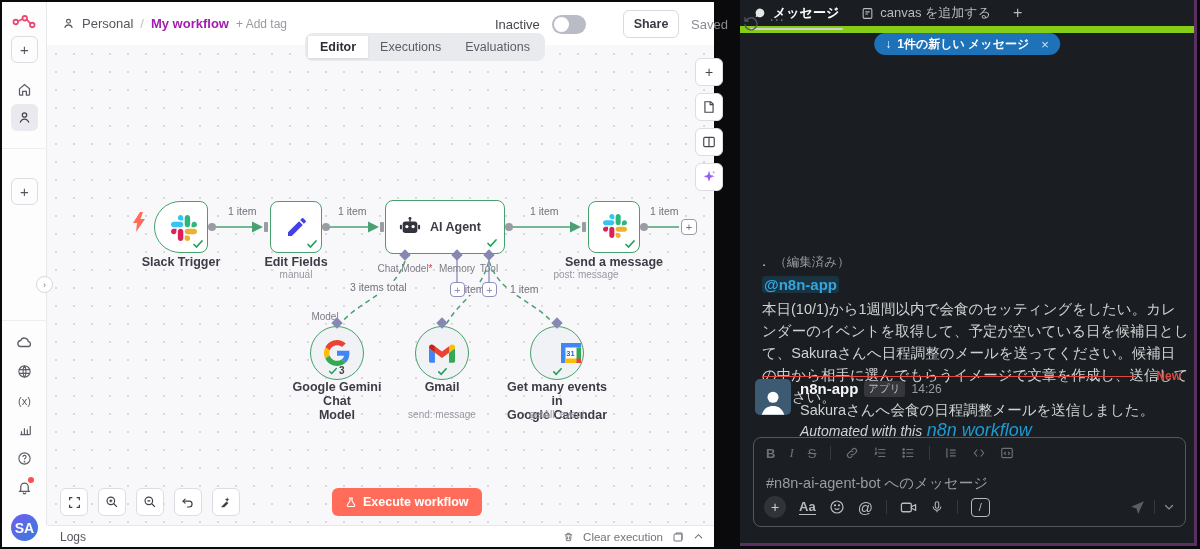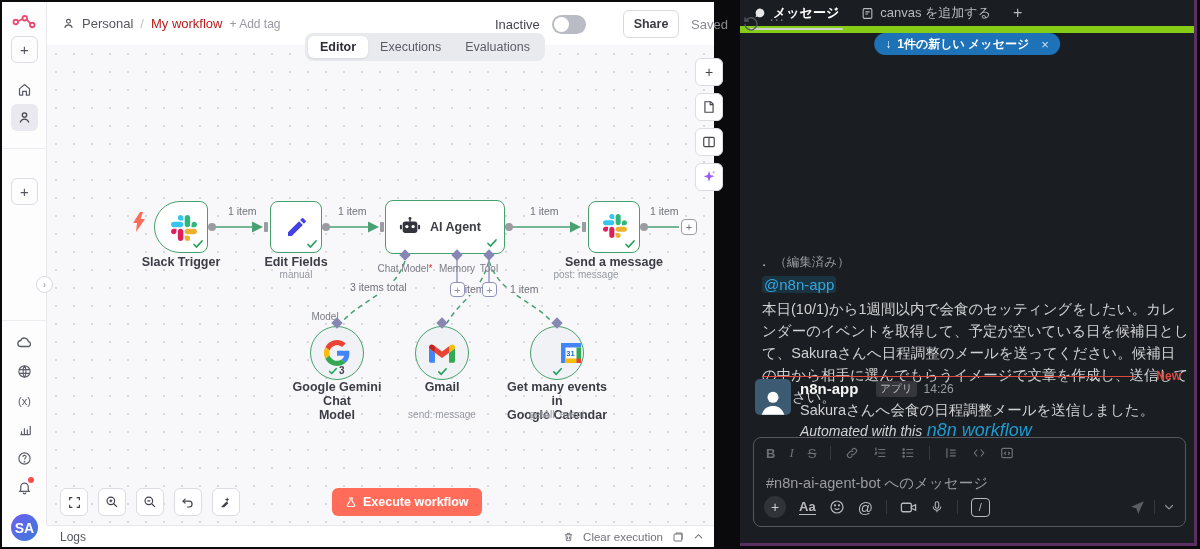--- a/index.html
+++ b/index.html
@@ -4,21 +4,21 @@
 <style>
   * { margin:0; padding:0; box-sizing:border-box; }
   html,body { width:1200px; height:549px; font-family:"Liberation Sans","DejaVu Sans",sans-serif; }
   .stage { position:relative; width:1200px; height:549px; background:#0a0a0c; overflow:hidden; }
   .abs { position:absolute; }
 
   
   .n8n { left:2px; top:2px; width:712px; height:545px; background:#fff; }
   .n8n-header { left:45px; top:0; right:0; height:43px; background:#fff; z-index:5; }
   .crumb { left:15px; top:14px; display:flex; align-items:center; gap:7px; font-size:13px; color:#55555e; }
-  .crumb .wf { color:#b91c1c; font-weight:400; }
+  .crumb .wf { color:#a21caf; font-weight:700; }
   .crumb .sep { color:#c2c2ca; }
   .crumb .addtag { color:#9a9aa2; font-size:12px; }
   .inactive-lab { left:448px; top:15px; font-size:13px; color:#45454e; }
   .toggle { left:505px; top:13px; width:34px; height:19px; background:#b9bcc4; border-radius:10px; }
   .toggle .knob { position:absolute; left:2px; top:2px; width:15px; height:15px; border-radius:50%; background:#fff; }
   .share-btn { left:576px; top:8px; width:56px; height:28px; border:1px solid #d9d9e0; border-radius:6px; background:#fff;
     font-size:12.5px; color:#3a3a44; font-weight:600; display:flex; align-items:center; justify-content:center; }
   .saved { left:644px; top:15px; font-size:13px; color:#8a8a92; }
   .hist { left:696px; top:13px; }
   .dots { left:722px; top:9px; font-size:15px; color:#6a6a74; letter-spacing:1px; }
@@ -32,21 +32,21 @@
   .side-txt { font-size:11px; color:#5a5c66; }
   .bell-dot { position:absolute; right:4px; top:3px; width:6px; height:6px; border-radius:50%; background:#ff4d4d; }
   .avatar-sa { position:absolute; left:9px; top:512px; width:27px; height:27px; border-radius:50%;
     background:linear-gradient(135deg,#6d5ef0,#3d7bd8); color:#fff; font-size:14px; font-weight:700;
     display:flex; align-items:center; justify-content:center; z-index:7; }
 
   
   .canvas { left:45px; top:43px; right:0; bottom:22px; background-color:#f8f8fa;
     background-image:radial-gradient(#d8d9de 1px, transparent 1.2px); background-size:18px 18px; overflow:hidden; }
   .tabs-pill { left:303px; top:31px; background:#e9eaee; border-radius:8px; padding:3px; display:flex; z-index:8; font-size:12.5px; }
-  .tab { padding:4px 12px; border-radius:6px; color:#5c5c66; }
+  .tab { padding:4px 12px; border-radius:0; color:#5c5c66; }
   .tab.active { background:#fff; color:#2d2d38; font-weight:600; box-shadow:0 1px 2px rgba(0,0,0,.08); }
 
   .expander { left:34px; top:274px; width:17px; height:17px; border-radius:50%; background:#fff; border:1px solid #d6d6dd;
     display:flex; align-items:center; justify-content:center; font-size:9px; color:#7a7a84; z-index:9; }
 
   .float-btn { left:693px; width:28px; height:28px; background:#fff; border:1px solid #dcdce2; border-radius:6px;
     display:flex; align-items:center; justify-content:center; color:#45454e; z-index:8; font-size:14px; }
 
   .edges-svg { left:0; top:0; z-index:1; }
   .node { background:#fff; border:1.6px solid #46a06b; z-index:3; }
@@ -84,21 +84,21 @@
     display:flex; align-items:center; padding:0 11px; gap:6px; font-size:12px; font-weight:700; color:#fff; white-space:nowrap; z-index:5; }
   .banner .close { color:#cfe3f3; font-weight:400; font-size:13px; margin-left:6px; }
   .m-dim { color:#9a9ca1; }
   .mention { display:inline-block; background:rgba(29,155,209,.18); color:#34a6df; border-radius:3px; padding:0 2px; font-size:15px; }
   .msg-body { font-size:14.5px; line-height:22px; color:#d1d2d3; }
   .new-divider { left:22px; right:58px; top:376px; border-top:1px solid #e2473c; }
   .new-lab { right:13px; top:369px; color:#e2473c; font-size:12px; font-weight:700; }
   .s-avatar { left:15px; top:379px; width:36px; height:36px; border-radius:5px; background:#3d5a73; overflow:hidden;
     display:flex; align-items:flex-end; justify-content:center; }
   .author { font-size:15px; font-weight:700; color:#f5f5f5; }
-  .badge { background:#35373c; color:#b9babe; font-size:10.5px; border-radius:3px; padding:1px 4px; margin-left:18px; }
+  .badge { background:#35373c; color:#b9babe; font-size:10.5px; border-radius:3px; padding:1px 4px; margin-left:6px; }
   .time { color:#9a9ca1; font-size:12px; margin-left:7px; }
   .foot-it { font-style:italic; font-size:14px; color:#d1d2d3; }
   .foot-link { font-style:italic; font-size:18px; color:#1d9bd1; }
 
   .composer { left:13px; top:437px; width:433px; height:90px; border:1px solid #56585c; border-radius:8px; background:#1b1e22; z-index:4; }
   .fmt-row { position:absolute; left:12px; top:7px; display:flex; align-items:center; gap:14px; color:#6e7075; font-size:13px; }
   .fmt-sep { width:1px; height:14px; background:#37393e; }
   .ph { position:absolute; left:12px; top:36px; font-size:14.5px; color:#9b9ca0; }
   .bot-row { position:absolute; left:10px; bottom:8px; right:10px; display:flex; align-items:center; gap:13px; color:#b9bbbe; }
   .plus-circle { width:22px; height:22px; border-radius:50%; background:#303338; display:flex; align-items:center; justify-content:center; font-size:14px; color:#d1d2d3; }
@@ -472,21 +472,21 @@
     <div class="abs banner">
       <span>↓</span>
       <span>1件の新しい メッセージ</span>
       <span class="close">×</span>
     </div>
 
     <div class="abs" style="left:22px; top:252px; font-size:15px;">
       <span>.</span>
       <span class="m-dim" style="font-size:12.5px; margin-left:4px;">（編集済み）</span>
     </div>
-    <div class="abs" style="left:22px; top:276px;"><span class="mention">@n8n-app</span></div>
+    <div class="abs" style="left:22px; top:276px;font-weight:bold;"><span class="mention">@n8n-app</span></div>
     <div class="abs msg-body" style="left:22px; top:298px; width:428px;">本日(10/1)から1週間以内で会食のセッティングをしたい。カレンダーのイベントを取得して、予定が空いている日を候補日として、Sakuraさんへ日程調整のメールを送ってください。候補日の中から相手に選んでもらうイメージで文章を作成し、送信してください。</div>
 
     <div class="abs new-divider"></div>
     <span class="abs new-lab">New</span>
 
     <div class="abs s-avatar">
       <svg width="30" height="28" viewBox="0 0 24 22">
           <circle cx="12" cy="8" r="4.4" fill="#fff"></circle>
           <path d="M3 22c1.6-5.2 5-7 9-7s7.4 1.8 9 7z" fill="#fff"></path>
         </svg>

